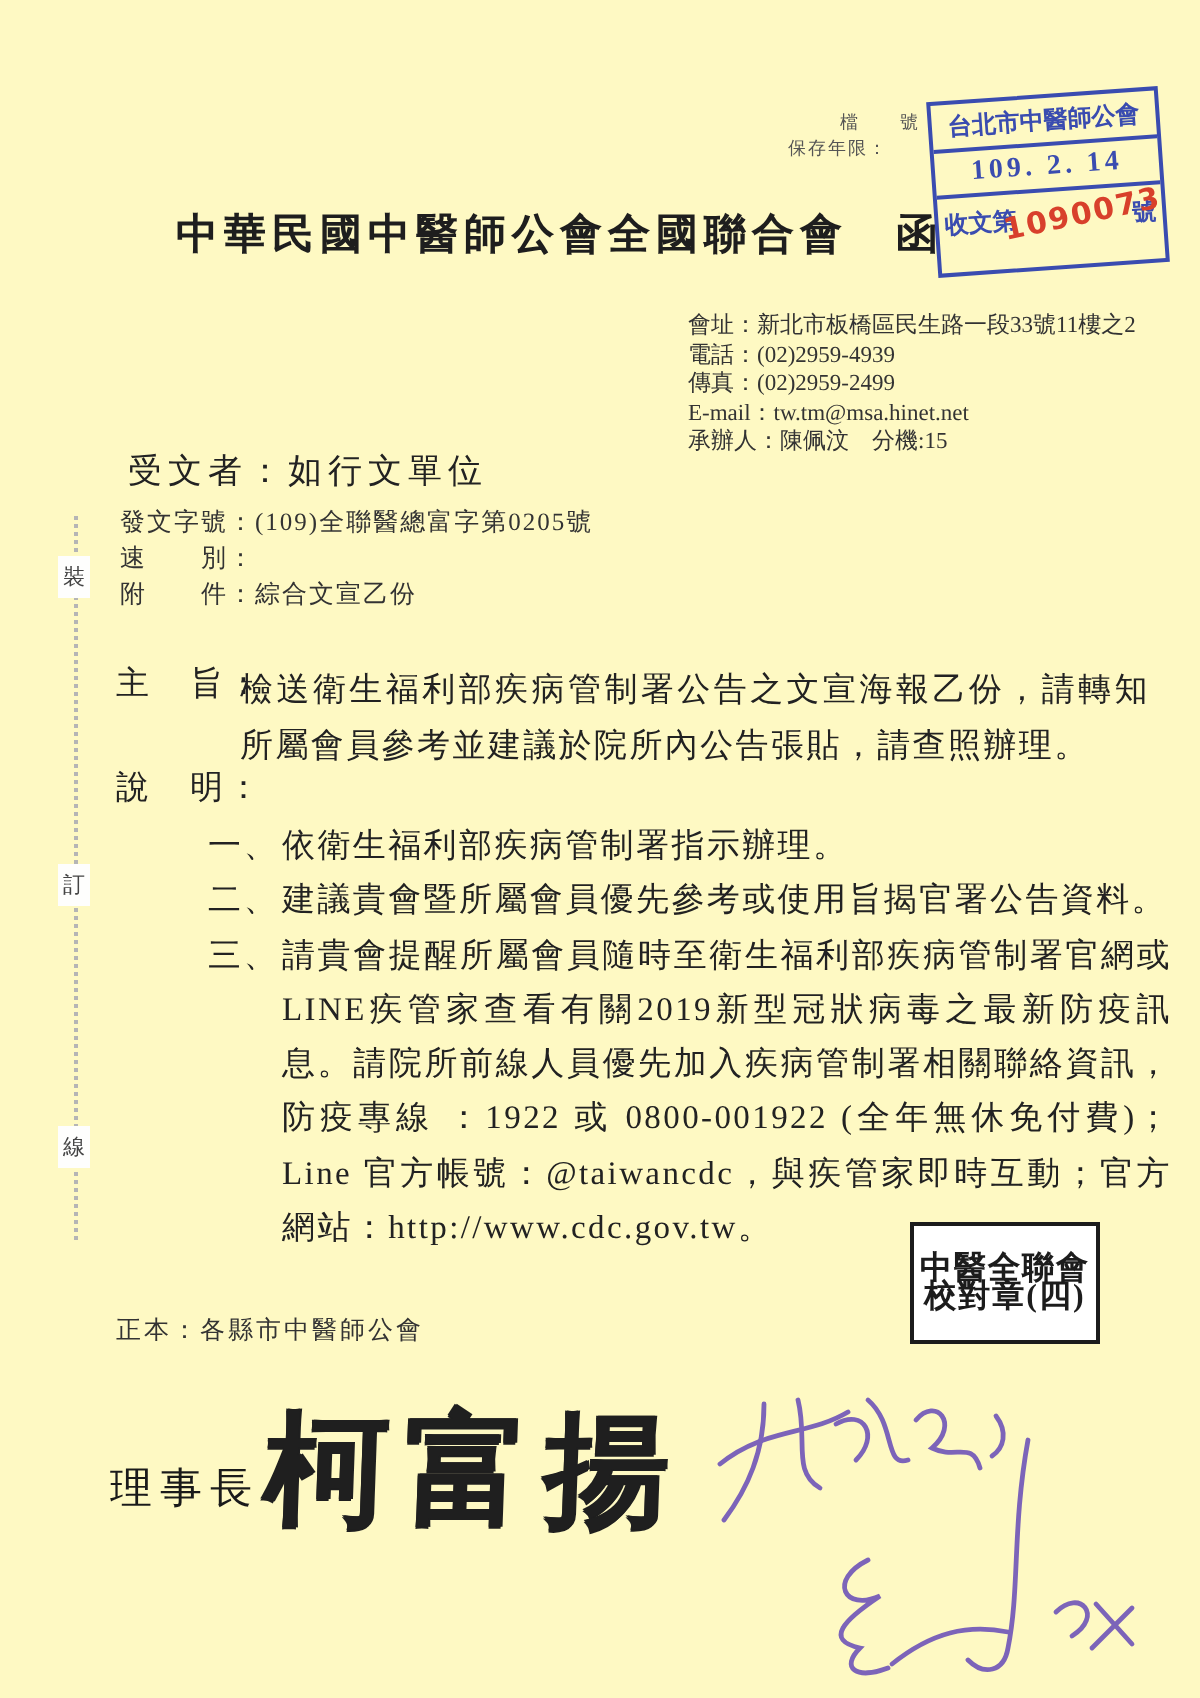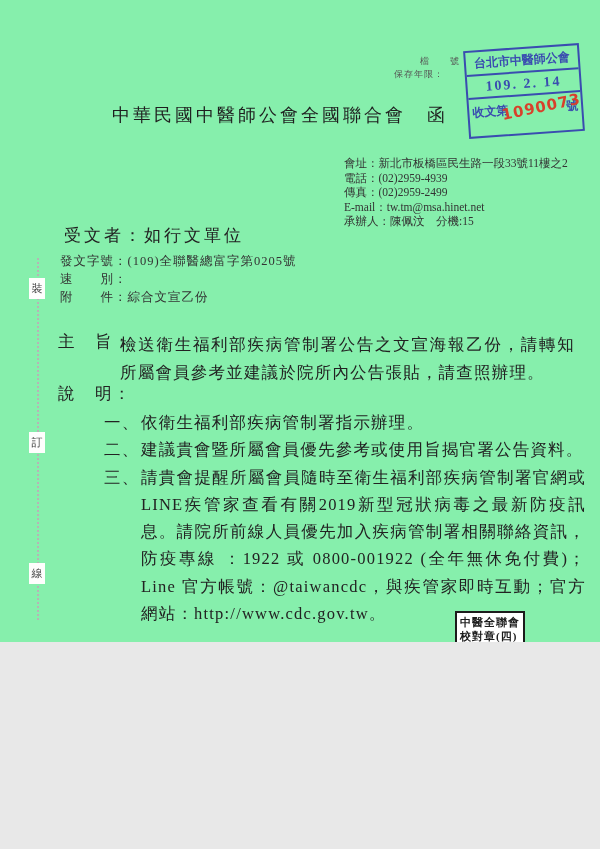--- a/index.html
+++ b/index.html
@@ -1,17 +1,17 @@
 <!DOCTYPE html>
 <html><head>
 <meta charset="utf-8">
 <style>
   html,body{margin:0;padding:0;background:#e8e8e8;}
   .page{
-    position:relative;width:600px;height:642px;background:#86efac;
+    position:relative;width:600px;height:849px;background:#fef9c3;
     font-family:"Liberation Serif","DejaVu Serif",serif;color:#2b2b2b;
     overflow:hidden;margin:0 auto;box-shadow:0 0 4px rgba(0,0,0,.2);
   }
   .abs{position:absolute;}
   
   .corner-label{font-size:9px;color:#555;letter-spacing:1px;white-space:nowrap;}
   
   .rstamp{
     left:466px;top:47px;width:112px;height:84px;
     border:2.5px solid #3a4cb0;transform:rotate(-4deg);
@@ -22,40 +22,40 @@
   .rstamp .row2{font-size:14px;font-weight:bold;text-align:center;
     border-bottom:2px solid #3a4cb0;padding:3px 0 2px;letter-spacing:2px;}
   .rstamp .row3{font-size:12px;font-weight:bold;padding:5px 2px 0 3px;white-space:nowrap;}
   .rstamp .hand-num{
     position:absolute;left:32px;top:50px;color:#d8402b;
     font-size:15px;transform:rotate(-8deg);letter-spacing:1px;
     font-family:"DejaVu Sans",sans-serif;font-weight:bold;
   }
   
   .doc-title{left:0;top:103px;width:560px;text-align:center;
-    font-size:18px;font-weight:normal;letter-spacing:3px;color:#1e1e1e;white-space:nowrap;}
+    font-size:21px;font-weight:bold;letter-spacing:3px;color:#1e1e1e;white-space:nowrap;}
   
   .org-info{left:344px;top:156px;font-size:11.5px;line-height:14.6px;color:#333;white-space:nowrap;}
   
   .recipient{left:64px;top:224px;font-size:17px;letter-spacing:3px;color:#222;white-space:nowrap;}
   
   .meta{left:60px;top:252px;font-size:12.5px;line-height:18px;letter-spacing:1px;color:#333;white-space:nowrap;}
   
   .field-label{font-size:16.5px;letter-spacing:2px;color:#222;white-space:nowrap;}
   .subject-text{left:120px;top:331px;width:455px;font-size:16.5px;line-height:27.5px;
     letter-spacing:1.2px;text-align:justify;color:#222;}
   
   .items{left:104px;top:409px;width:482px;}
   .item{display:flex;font-size:16.5px;line-height:27.3px;letter-spacing:1.2px;color:#222;}
   .item .num{width:37px;flex:0 0 37px;}
   .item .txt{flex:1;text-align:justify;}
   
-  .pstamp{left:455px;top:611px;border:2px solid #1c1c1c;padding:3px 3px;
-    font-size:11px;font-weight:bold;line-height:13.5px;letter-spacing:1px;
-    color:#1c1c1c;text-align:left;background:#fff;white-space:nowrap;}
+  .pstamp{left:455px;top:611px;border:2px solid #1c1c1c;padding:15px 3px;
+    font-size:16px;font-weight:bold;line-height:13.5px;letter-spacing:1px;
+    color:#1c1c1c;text-align:center;background:#fff;white-space:nowrap;}
   
   .copy-line{left:58px;top:657px;font-size:12.5px;letter-spacing:1.5px;color:#333;white-space:nowrap;}
   
   .signer-title{left:55px;top:730px;font-size:21px;font-weight:normal;letter-spacing:4px;color:#1a1a1a;white-space:nowrap;}
   .signer-name{left:132px;top:693px;font-size:62px;font-weight:900;letter-spacing:8px;
     color:#1f1f1f;transform:skewX(-2deg);white-space:nowrap;
     text-shadow:1px 0 0 #1f1f1f, 0 1px 0 #1f1f1f;}
   
   .bind-line{left:37px;top:258px;height:362px;width:0;border-left:2px dotted #b5b5b5;}
   .bind-mark{left:29px;width:16px;text-align:center;font-size:11px;color:#444;

